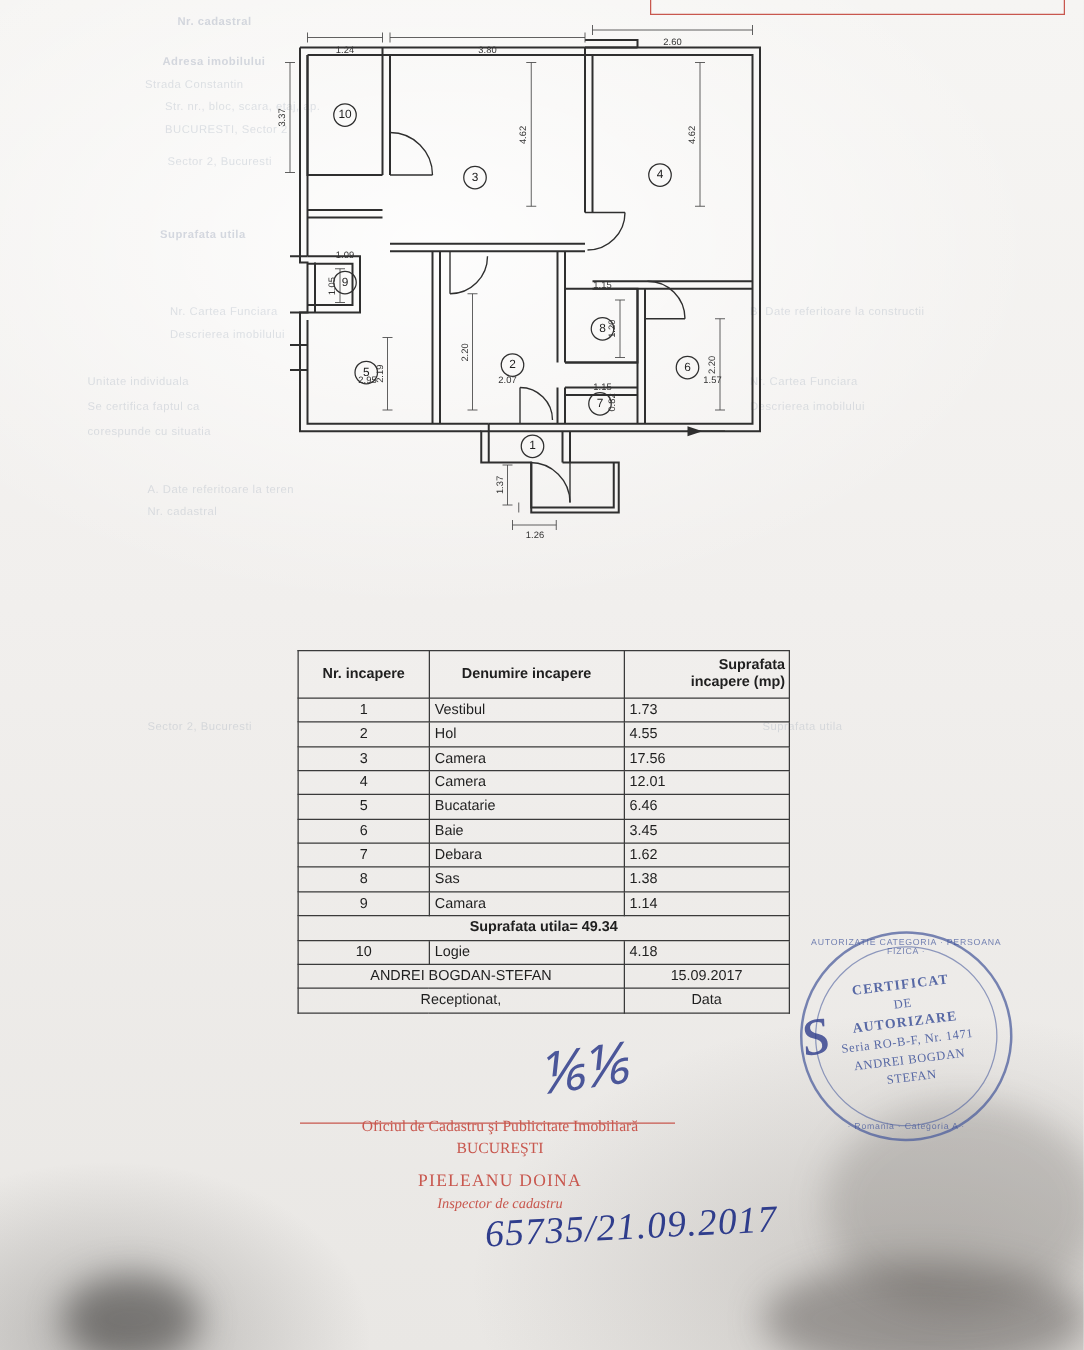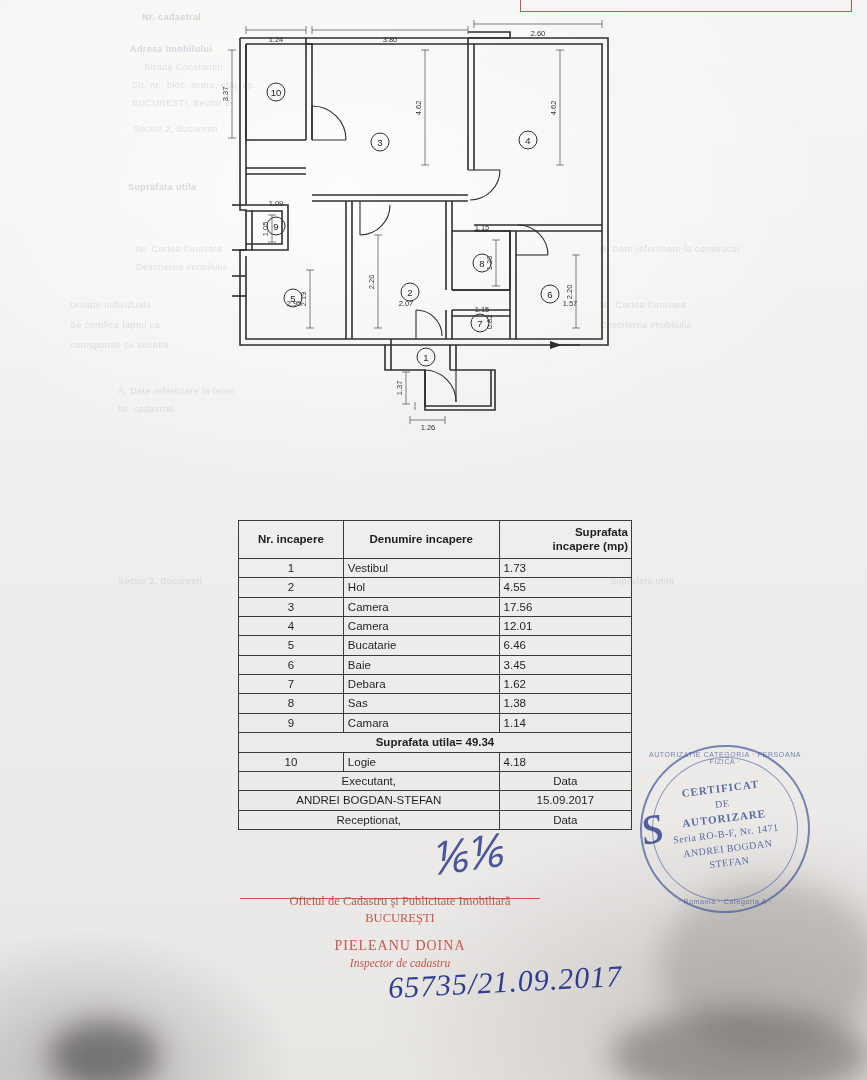--- a/index.html
+++ b/index.html
@@ -114,21 +114,21 @@
 <body>
 
 <div class="paper-shade"></div>
 
 <div class="shadow-blob" style="left:50px;top:1020px;width:110px;height:70px;background:rgba(60,58,56,0.55);"></div>
 <div class="shadow-blob" style="left:610px;top:1010px;width:260px;height:90px;background:rgba(70,66,62,0.40);"></div>
 <div class="shadow-blob" style="left:660px;top:880px;width:220px;height:170px;background:rgba(85,80,76,0.22);"></div>
 
 <div class="ghost b" style="left:142px;top:12px;">Nr. cadastral</div>
 <div class="ghost b" style="left:130px;top:44px;">Adresa imobilului</div>
-<div class="ghost" style="left:144px;top:62px;">Strada Constantin</div>
+<div class="ghost" style="left:116px;top:62px;">Strada Constantin</div>
 <div class="ghost" style="left:132px;top:80px;">Str. nr., bloc, scara, etaj, ap.</div>
 <div class="ghost" style="left:132px;top:98px;">BUCURESTI, Sector 2</div>
 <div class="ghost" style="left:134px;top:124px;">Sector 2, Bucuresti</div>
 <div class="ghost b" style="left:128px;top:182px;">Suprafata utila</div>
 <div class="ghost" style="left:136px;top:244px;">Nr. Cartea Funciara</div>
 <div class="ghost" style="left:136px;top:262px;">Descrierea imobilului</div>
 <div class="ghost" style="left:70px;top:300px;">Unitate individuala</div>
 <div class="ghost" style="left:70px;top:320px;">Se certifica faptul ca</div>
 <div class="ghost" style="left:70px;top:340px;">corespunde cu situatia</div>
 <div class="ghost" style="left:118px;top:386px;">A. Date referitoare la teren</div>
@@ -354,24 +354,20 @@
       </tr>
       <tr class="span-row">
         <td colspan="3" class="c b">Suprafata utila= 49.34</td>
       </tr>
       <tr>
         <td class="c">10</td>
         <td class="l">Logie</td>
         <td class="l">4.18</td>
       </tr>
       <tr>
-        <td colspan="2" class="c">Executant,</td>
-        <td class="c">Data</td>
-      </tr>
-      <tr>
         <td colspan="2" class="c">ANDREI BOGDAN-STEFAN</td>
         <td class="c">15.09.2017</td>
       </tr>
       <tr>
         <td colspan="2" class="c">Receptionat,</td>
         <td class="c">Data</td>
       </tr>
     </tbody>
   </table>
 </div>

